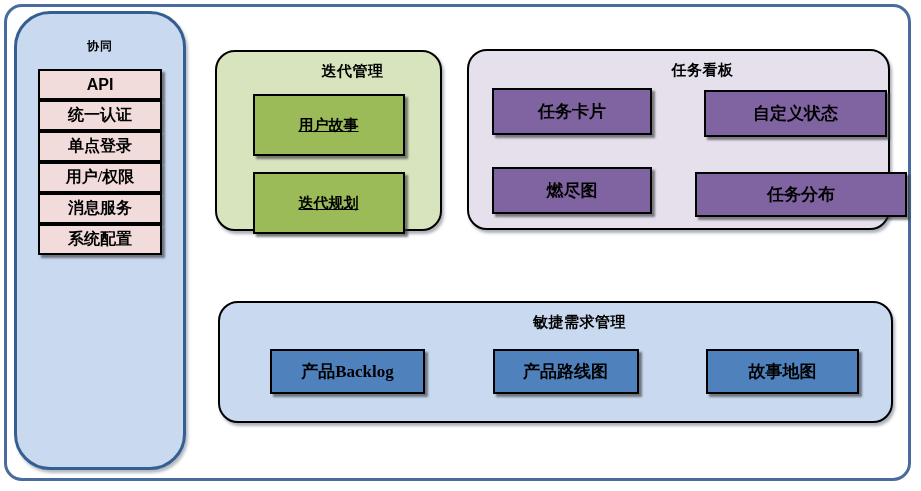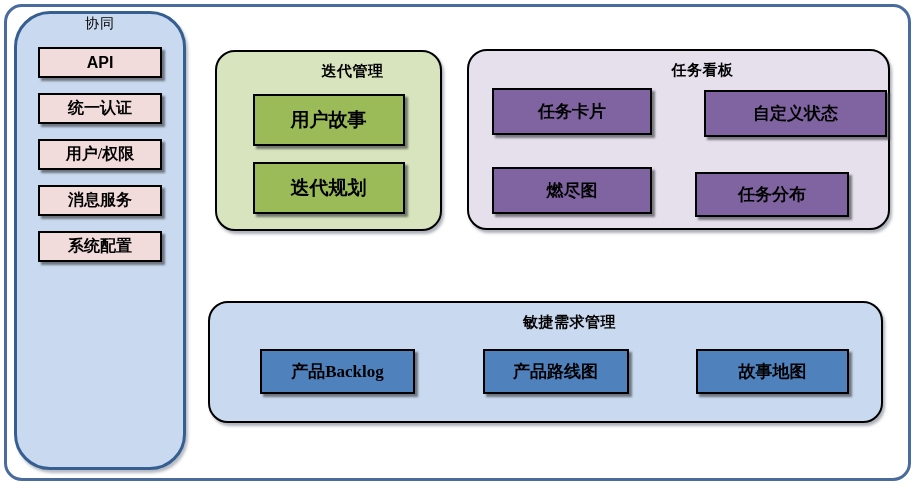--- a/index.html
+++ b/index.html
@@ -35,30 +35,29 @@
     background: var(--sidebar-bg, #c9daf0);
     border: 3px solid var(--sidebar-border, #365f91);
     border-radius: 36px;
     box-sizing: border-box;
     box-shadow: 2px 3px 3px rgba(90,100,120,0.45);
     display: flex;
     flex-direction: column;
     align-items: center;
   }
   .sidebar-title {
-    margin-top: 1px;
+    margin-top: 24px;
     margin-bottom: 14px;
-    font-size: 14px;
-    font-weight: normal;
+    font-size: 12px;
+    font-weight: bold;
     letter-spacing: 1px;
   }
   .sidebar-items {
     display: flex;
     flex-direction: column;
-    gap: 15px;
     align-items: center;
   }
   .box {
     box-sizing: border-box;
     border: 2px solid #000;
     box-shadow: 3px 3px 2px rgba(50,50,55,0.6);
     display: flex;
     align-items: center;
     justify-content: center;
     font-family: "Liberation Serif", serif;
@@ -94,43 +93,44 @@
     background: var(--green-container, #d7e4bd);
   }
   .iteration-items {
     display: flex;
     flex-direction: column;
     align-items: center;
     gap: 16px;
     margin-top: 13px;
   }
   .green-box {
-    width: 152px; height: 52px;
+    width: 152px; height: 62px;
     background: var(--green-item, #9bbb59);
-    font-size: 19px;
+    font-size: 15px;
+    text-decoration: underline;
   }
   
   .panel-taskboard {
     left: 467px; top: 49px;
     width: 423px; height: 181px;
     background: var(--purple-container, #e6e0ed);
   }
   .purple-box {
     position: absolute;
     background: var(--purple-item, #8064a2);
     font-size: 17px;
     height: 47px;
   }
   .tb-task-card     { left: 23px;  top: 37px;  width: 160px; }
   .tb-custom-status { left: 235px; top: 39px;  width: 183px; }
   .tb-burndown      { left: 23px;  top: 116px; width: 160px; }
-  .tb-distribution  { left: 226px; top: 121px; width: 154px; height: 45px; }
+  .tb-distribution  { left: 226px; top: 121px; width: 212px; height: 45px; }
   
   .panel-agile {
-    left: 208px; top: 301px;
+    left: 218px; top: 301px;
     width: 675px; height: 122px;
     background: var(--blue-container, #c9daf0);
   }
   .agile-items {
     display: flex;
     justify-content: space-between;
     padding: 0 32px 0 50px;
     margin-top: 17px;
   }
   .blue-box {
@@ -146,20 +146,21 @@
 <body>
 
 <div class="stage">
   <div class="outer-frame"></div>
 
   <div class="sidebar">
     <div class="sidebar-title">协同</div>
     <div class="sidebar-items">
       <div class="box pink-box" style="font-family:'Liberation Sans',sans-serif;">API</div>
       <div class="box pink-box">统一认证</div>
+      <div class="box pink-box">单点登录</div>
       <div class="box pink-box">用户/权限</div>
       <div class="box pink-box">消息服务</div>
       <div class="box pink-box">系统配置</div>
     </div>
   </div>
 
   <div class="panel panel-iteration">
     <div class="panel-title">迭代管理</div>
     <div class="iteration-items">
       <div class="box green-box">用户故事</div>

